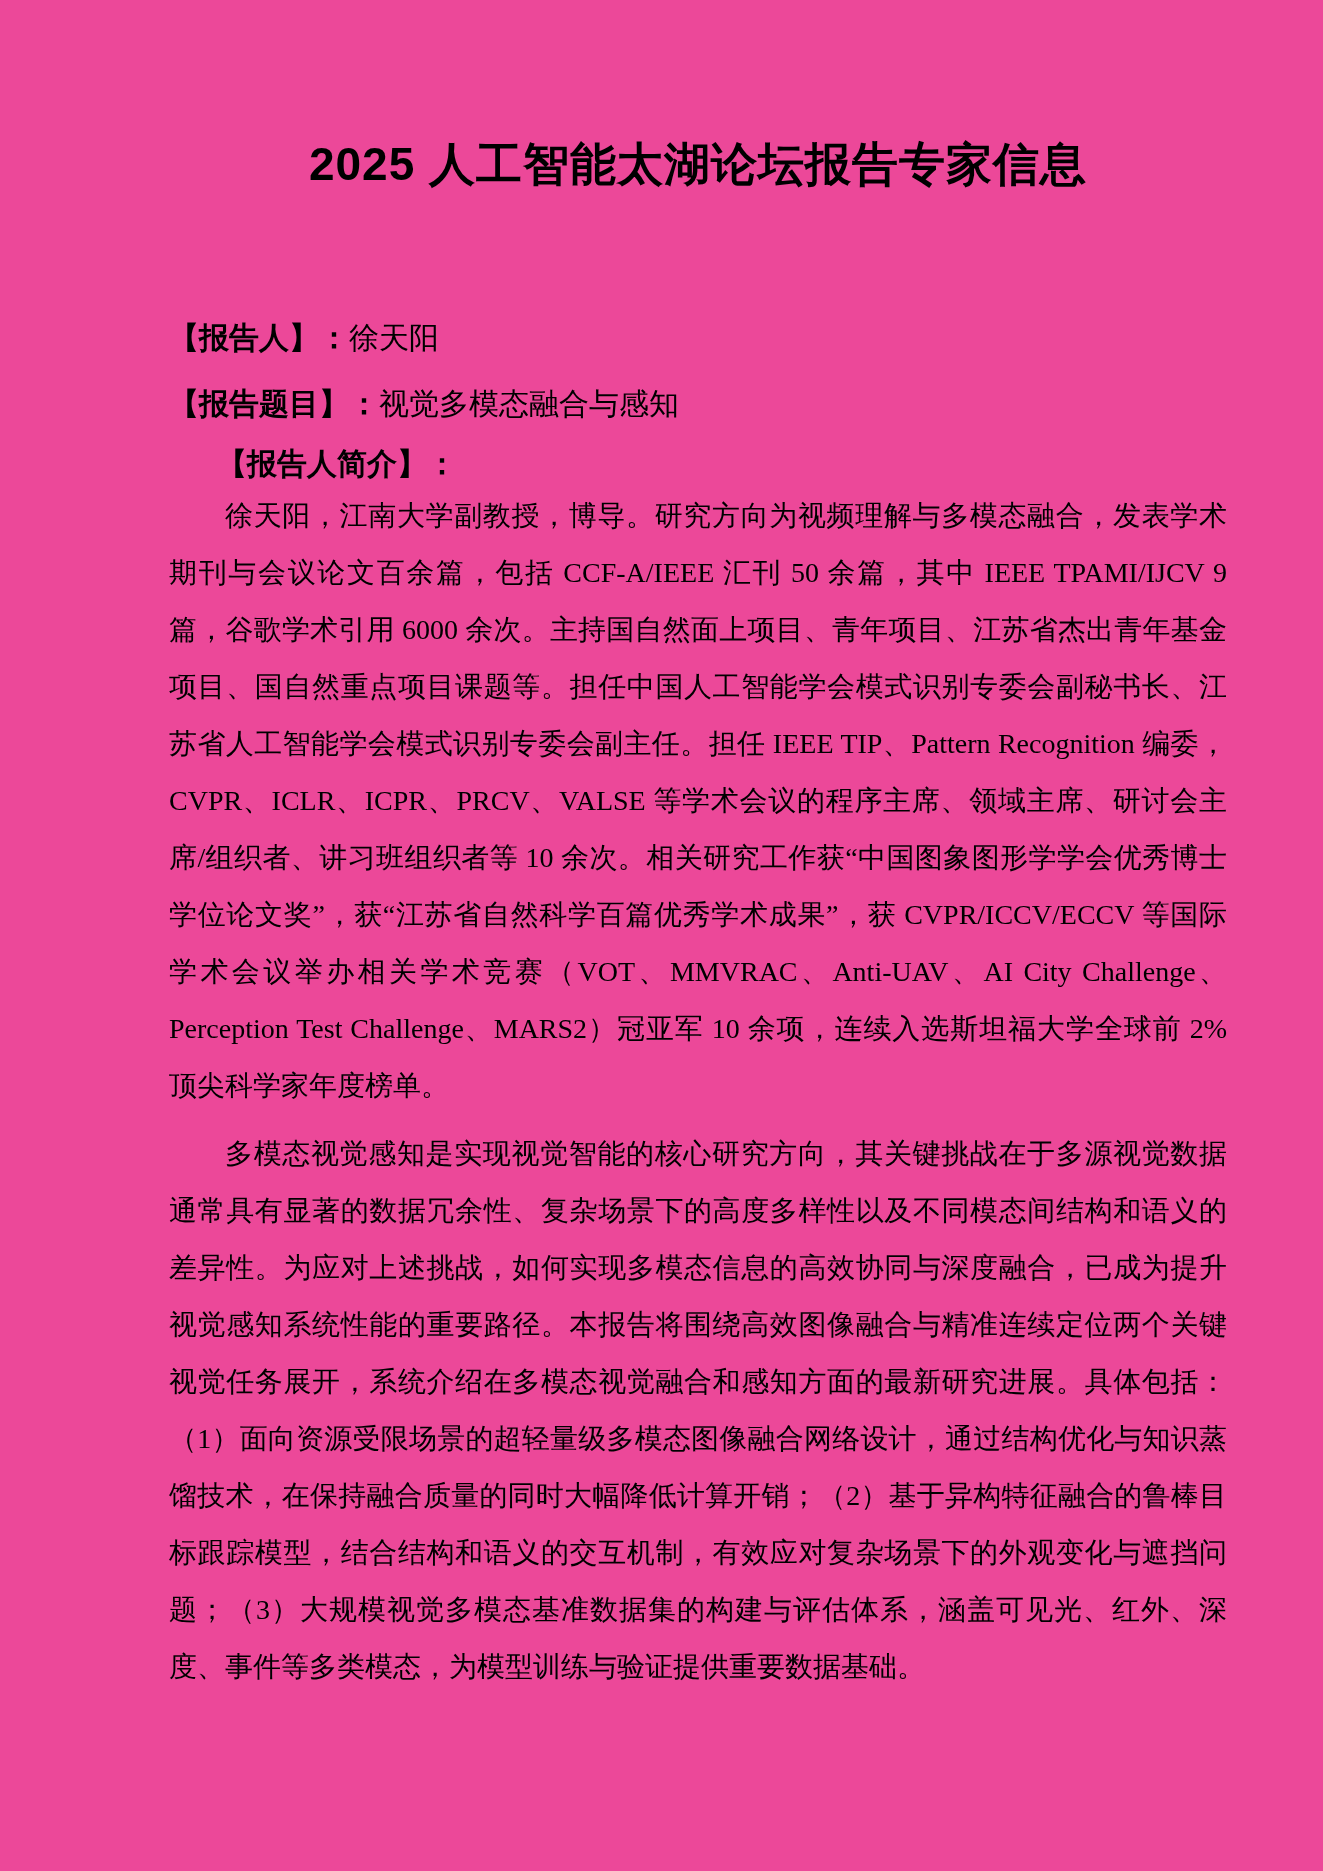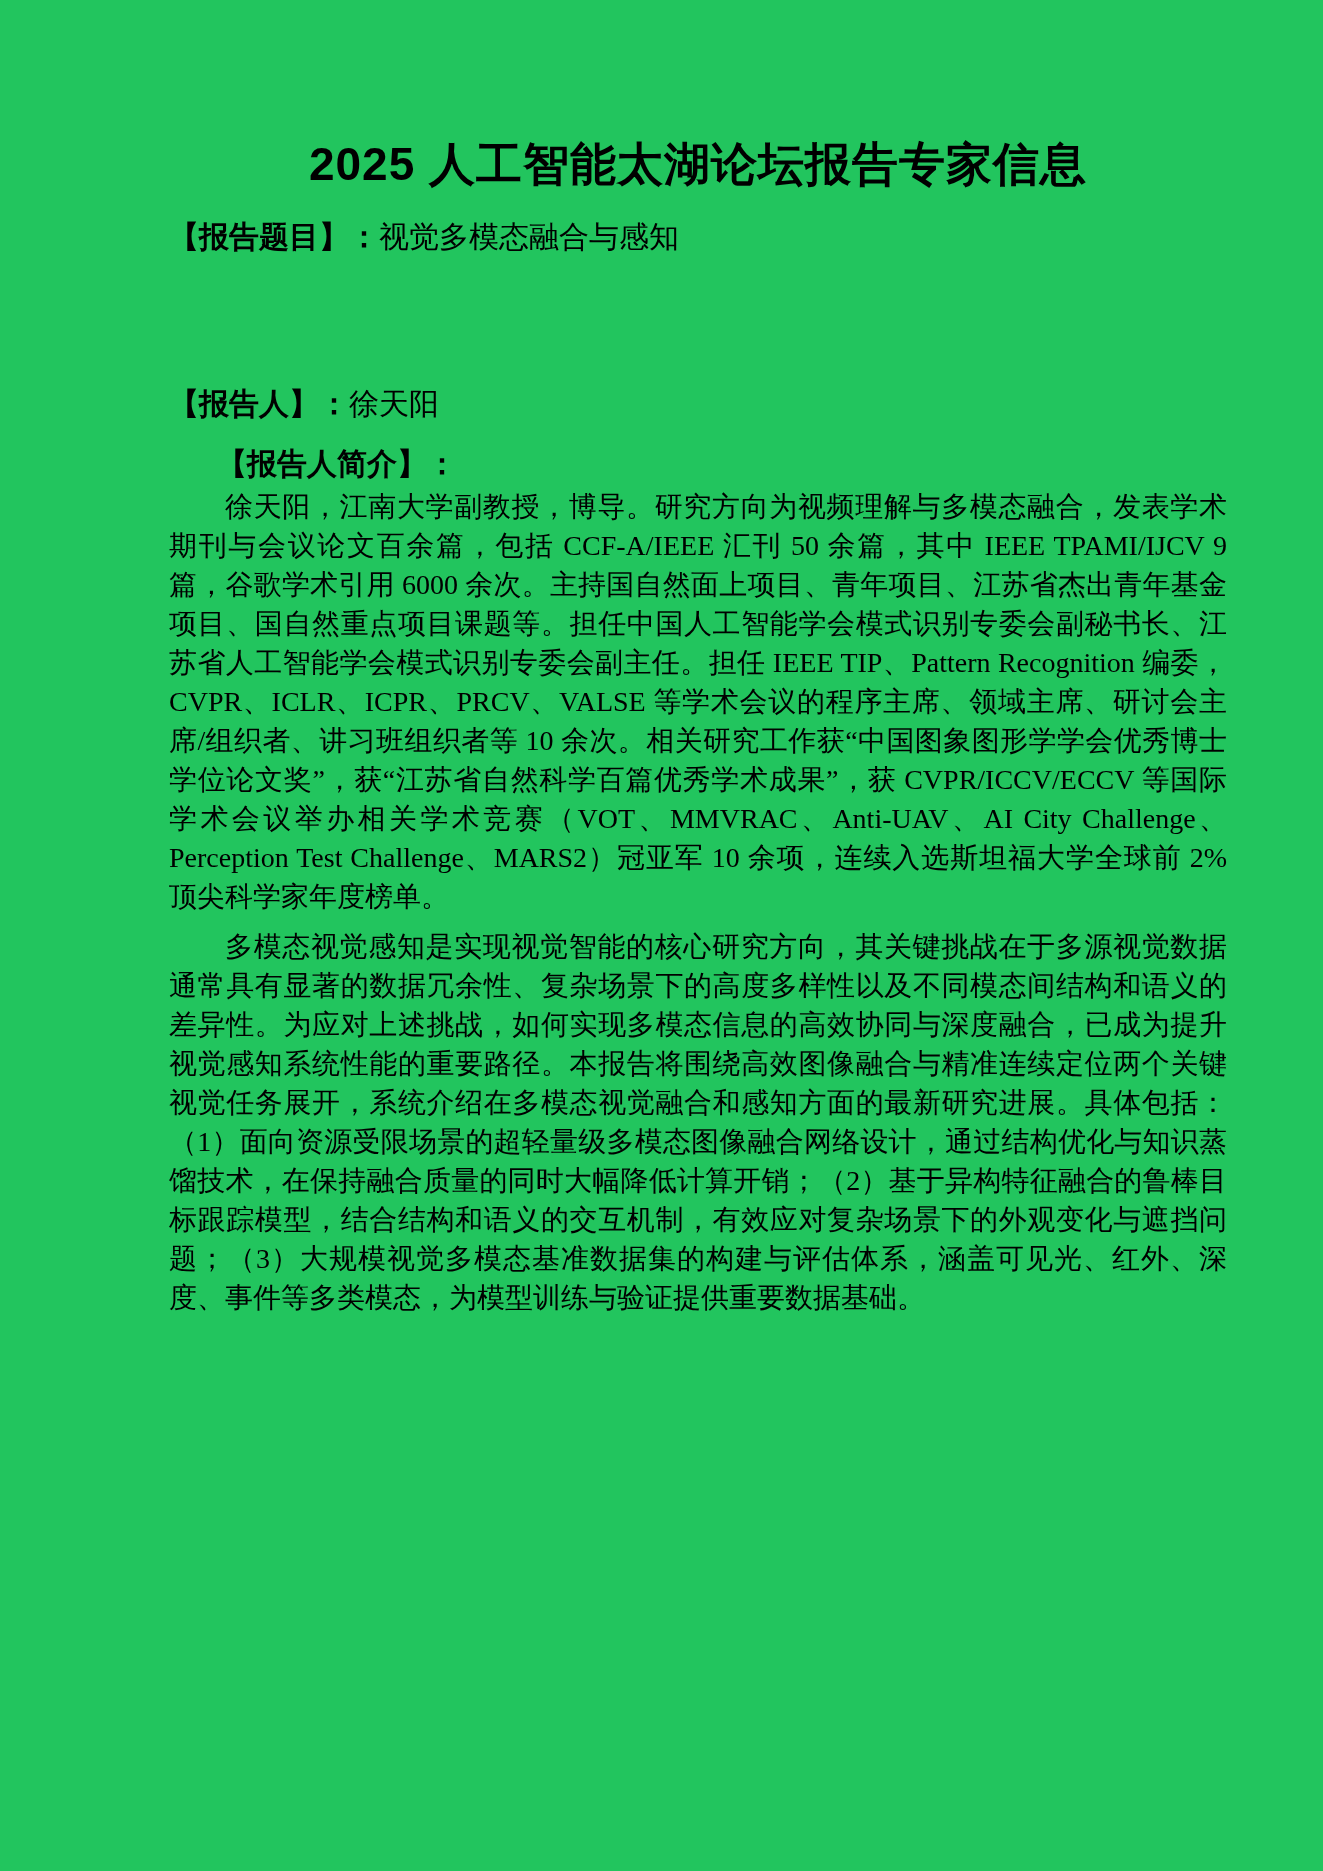--- a/index.html
+++ b/index.html
@@ -5,21 +5,21 @@
   html, body {
     margin: 0;
     padding: 0;
     background: #ffffff;
   }
   .page {
     position: relative;
     width: 1323px;
     height: 1871px;
     margin: 0 auto;
-    background: #22c55e;
+    background: #ec4899;
     box-sizing: border-box;
     padding: 136px 96px 0 169px;
     color: #000000;
     font-family: "Liberation Serif", serif;
     overflow: hidden;
   }
   .doc-title {
     margin: 0;
     text-align: center;
     font-family: "Liberation Sans", sans-serif;
@@ -42,41 +42,41 @@
     line-height: 42px;
     margin-left: 48px;
   }
   .bio-label { margin-top: 18px; }
   .abstract-label { margin-top: 93px; }
   .meta-line .label { font-weight: 700; }
   .meta-line .value { font-weight: 400; }
   .para {
     margin: 0;
     font-size: 28px;
-    line-height: 39px;
+    line-height: 57px;
     text-align: justify;
     text-indent: 2em;
     word-break: break-word;
   }
   .bio-para { margin-top: 2px; }
   .abstract-para { margin-top: 11px; }
 </style>
 </head>
 <body>
 
 <div class="page">
 
   <h1 class="doc-title">2025 人工智能太湖论坛报告专家信息</h1>
 
+  <div class="meta-line meta-speaker">
+    <span class="label">【报告人】：</span><span class="value">徐天阳</span>
+  </div>
+
   <div class="meta-line meta-topic">
     <span class="label">【报告题目】：</span><span class="value">视觉多模态融合与感知</span>
-  </div>
-
-  <div class="meta-line meta-speaker">
-    <span class="label">【报告人】：</span><span class="value">徐天阳</span>
   </div>
 
   <div class="section-label bio-label">【报告人简介】：</div>
 
   <p class="para bio-para">徐天阳，江南大学副教授，博导。研究方向为视频理解与多模态融合，发表学术期刊与会议论文百余篇，包括 CCF-A/IEEE 汇刊 50 余篇，其中 IEEE TPAMI/IJCV 9 篇，谷歌学术引用 6000 余次。主持国自然面上项目、青年项目、江苏省杰出青年基金项目、国自然重点项目课题等。担任中国人工智能学会模式识别专委会副秘书长、江苏省人工智能学会模式识别专委会副主任。担任 IEEE TIP、Pattern Recognition 编委，CVPR、ICLR、ICPR、PRCV、VALSE 等学术会议的程序主席、领域主席、研讨会主席/组织者、讲习班组织者等 10 余次。相关研究工作获“中国图象图形学学会优秀博士学位论文奖”，获“江苏省自然科学百篇优秀学术成果”，获 CVPR/ICCV/ECCV 等国际学术会议举办相关学术竞赛（VOT、MMVRAC、Anti-UAV、AI City Challenge、Perception Test Challenge、MARS2）冠亚军 10 余项，连续入选斯坦福大学全球前 2%顶尖科学家年度榜单。</p>
 
 
   <p class="para abstract-para">多模态视觉感知是实现视觉智能的核心研究方向，其关键挑战在于多源视觉数据通常具有显著的数据冗余性、复杂场景下的高度多样性以及不同模态间结构和语义的差异性。为应对上述挑战，如何实现多模态信息的高效协同与深度融合，已成为提升视觉感知系统性能的重要路径。本报告将围绕高效图像融合与精准连续定位两个关键视觉任务展开，系统介绍在多模态视觉融合和感知方面的最新研究进展。具体包括：（1）面向资源受限场景的超轻量级多模态图像融合网络设计，通过结构优化与知识蒸馏技术，在保持融合质量的同时大幅降低计算开销；（2）基于异构特征融合的鲁棒目标跟踪模型，结合结构和语义的交互机制，有效应对复杂场景下的外观变化与遮挡问题；（3）大规模视觉多模态基准数据集的构建与评估体系，涵盖可见光、红外、深度、事件等多类模态，为模型训练与验证提供重要数据基础。</p>
 
 </div>

